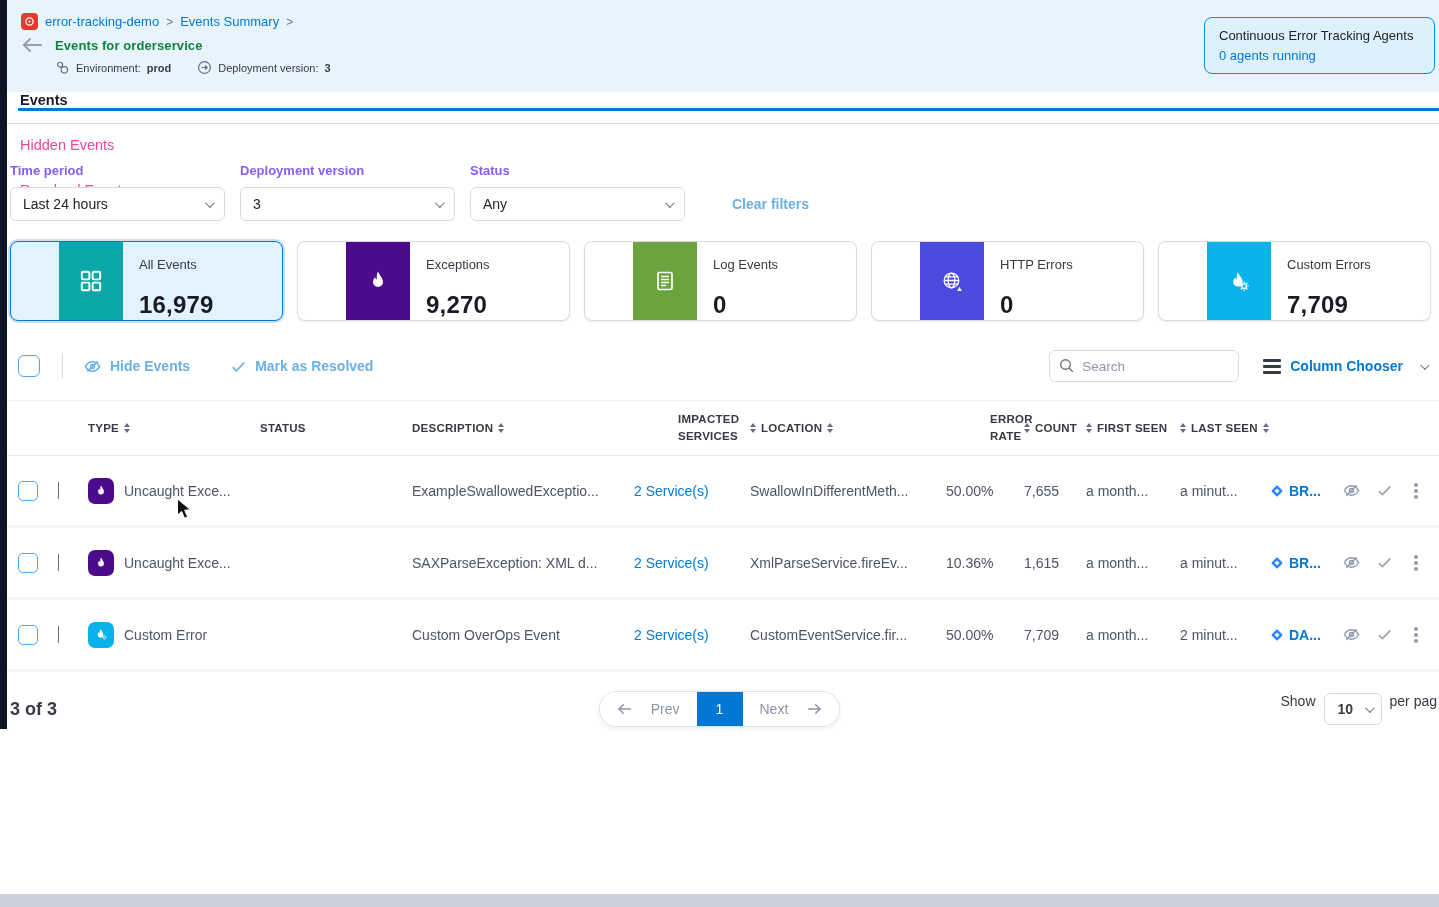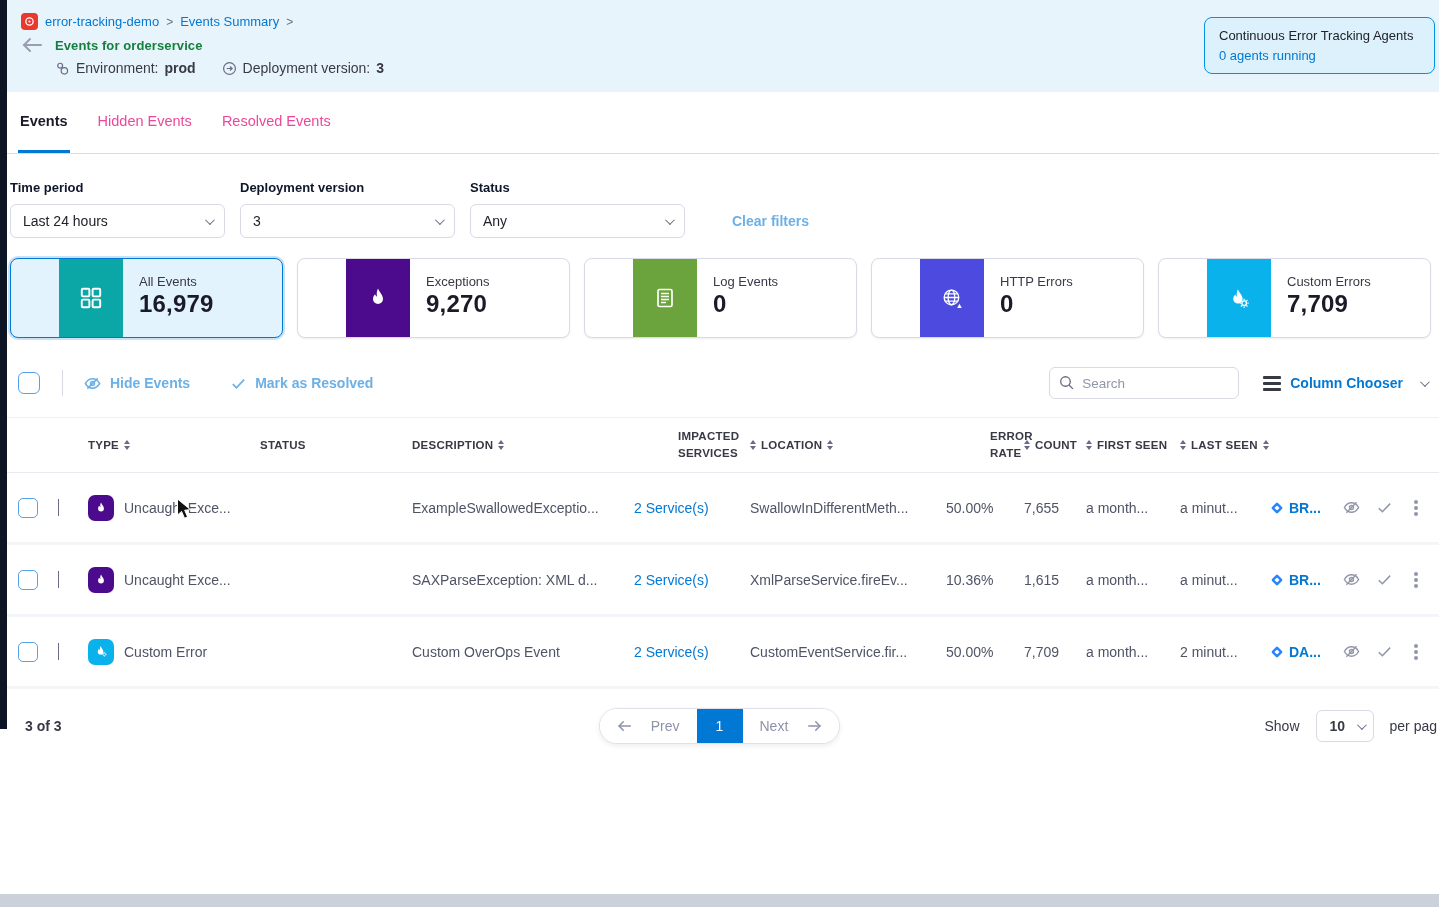--- a/index.html
+++ b/index.html
@@ -13,48 +13,48 @@
   .bottom-strip { position:absolute; left:0; bottom:0; width:100%; height:13px; background:#cbd1da; z-index:40; }
 
   
   .topbar { background:#e8f4fc; padding:13px 0 12px 21px; height:92px; position:relative; }
   .crumb-row { display:flex; align-items:center; gap:7px; font-size:13px; }
   .crumb-link { color:#0278d5; cursor:pointer; }
   .crumb-sep { color:#6b6d85; font-size:12px; }
   .app-logo { width:17px; height:17px; border-radius:4px; background:#e8392e; display:inline-flex; align-items:center; justify-content:center; }
   .title-row { display:flex; align-items:center; gap:12px; margin-top:7px; }
   .page-title { font-size:13px; font-weight:700; color:#15803d; letter-spacing:.1px; }
-  .meta-row { display:flex; align-items:center; gap:26px; margin-top:7px; margin-left:34px; font-size:14px; color:#383946; }
+  .meta-row { display:flex; align-items:center; gap:26px; margin-top:7px; margin-left:34px; font-size:11px; color:#383946; }
   .meta-item { display:flex; align-items:center; gap:6px; }
   .meta-item b { font-weight:700; }
   .agents-box { position:absolute; right:4px; top:17px; width:231px; background:#dcf1fc; border:1px solid #0292e3; border-radius:8px; padding:10px 14px; }
   .agents-title { font-size:13px; color:#22222a; }
   .agents-status { font-size:13px; color:#0278d5; margin-top:5px; cursor:pointer; }
 
   
-  .tabbar { display:flex; gap:26px; padding:0 0 0 18px; border-bottom:1px solid #d9dae5; background:#fff; height:62px; align-items:stretch; }
+  .tabbar { display:flex; gap:26px; padding:0 0 0 18px; border-bottom:1px solid #d9dae5; background:#fff; height:32px; align-items:stretch;flex-direction:column; }
   .tab { display:flex; align-items:center; font-size:14.5px; color:#ec4899; cursor:pointer; border-bottom:3px solid transparent; padding:0 2px; }
   .tab.active { font-weight:700; color:#1b1b28; border-bottom-color:#0278d5; }
 
   
   .filters { display:flex; align-items:flex-end; padding:26px 0 0 10px; }
   .fgroup { width:215px; margin-right:15px; }
-  .flabel { font-size:13px; font-weight:600; color:#0f172a; margin-bottom:9px; }
+  .flabel { font-size:13px; font-weight:600; color:#8b5cf6; margin-bottom:9px;margin-top:13px; }
   .select { height:34px; border:1px solid #d9dae5; border-radius:6px; background:#fff; display:flex; align-items:center; justify-content:space-between; padding:0 12px; font-size:14px; color:#22222a; cursor:pointer; }
   .chev { width:7px; height:7px; border-right:1.6px solid #6b6d85; border-bottom:1.6px solid #6b6d85; transform:rotate(45deg) translateY(-2px); }
   .clear-filters { font-size:14px; font-weight:700; color:#6cb0e6; margin:0 0 9px 32px; cursor:pointer; }
 
   
   .cards { display:flex; gap:14px; padding:20px 8px 0 10px; }
   .card { flex:1; height:80px; background:#fff; border:1px solid #d9dae5; border-radius:8px; display:flex; overflow:hidden; box-shadow:0 1px 2px rgba(96,97,112,.10); cursor:pointer;padding-left:48px; }
   .card.selected { background:#e3f3fd; border:1px solid #0278d5; box-shadow:0 0 0 2px rgba(2,120,213,.22); }
   .card-icon { width:64px; flex:0 0 64px; display:flex; align-items:center; justify-content:center; }
   .card-body { padding:15px 0 0 16px; }
   .card-label { font-size:13px; color:#383946; }
-  .card-value { font-size:24px; font-weight:700; color:#1b1b28; margin-top:1px; letter-spacing:.2px; }
+  .card-value { font-size:24px; font-weight:700; color:#1b1b28; margin-top:19px; letter-spacing:.2px; }
 
   
   .toolbar { display:flex; align-items:center; padding:0 12px 0 18px; margin-top:27px; height:36px; }
   .cbox { width:22px; height:22px; border:1.6px solid #56a2e4; border-radius:6px; background:#fff; cursor:pointer; }
   .tb-divider { width:1px; height:26px; background:#d9dae5; margin:0 20px 0 22px; }
   .tb-btn { display:flex; align-items:center; gap:8px; font-size:14px; font-weight:700; color:#6cb0e6; cursor:pointer; margin-right:40px; }
   .spacer { flex:1; }
   .search-wrap { position:relative; width:190px; }
   .search-wrap input { width:190px; height:32px; border:1px solid #d9dae5; border-radius:6px; padding:0 10px 0 32px; font-size:13.5px; color:#22222a; outline:none; font-family:"Liberation Sans",sans-serif; }
   .search-wrap input::placeholder { color:#9195a8; }
@@ -85,25 +85,25 @@
   .exp { width:8px; height:8px; border-right:1.8px solid #6b6d85; border-top:1.8px solid #6b6d85; transform:rotate(45deg); cursor:pointer; margin-left:4px; }
   .type-cell { display:flex; align-items:center; gap:10px; }
   .type-ic { width:26px; height:26px; border-radius:7px; display:flex; align-items:center; justify-content:center; flex:0 0 26px; }
   .svc-link { color:#0278d5; font-weight:500; cursor:pointer; }
   .ticket { display:flex; align-items:center; gap:5px; font-weight:700; color:#0278d5; cursor:pointer; }
   .act-ic { color:#9297ab; cursor:pointer; display:inline-flex; }
   .kebab { width:4px; height:4px; border-radius:50%; background:#9297ab; box-shadow:0 -6px 0 #9297ab, 0 6px 0 #9297ab; margin-left:6px; cursor:pointer; }
 
   
   .pagination { position:relative; margin-top:17px; height:40px; display:flex; align-items:center; justify-content:center; }
-  .pg-summary { position:absolute; left:25px; font-size:14px; font-weight:700; color:#383946; }
+  .pg-summary { position:absolute; left:10px; font-size:18px; font-weight:700; color:#383946; }
   .pill { display:flex; align-items:stretch; height:36px; background:#fff; border:1px solid #dfe1ea; border-radius:20px; overflow:hidden; box-shadow:0 2px 5px rgba(40,41,61,.08); }
   .pg-btn { display:flex; align-items:center; gap:19px; padding:0 17px; font-size:14px; color:#8f93a8; cursor:pointer; background:#fff; }
   .pg-page { width:46px; display:flex; align-items:center; justify-content:center; background:#0278d5; color:#fff; font-size:14px; cursor:pointer; }
-  .pg-right { position:absolute; right:2px; display:flex; align-items:center; gap:16px; font-size:14px; color:#383946; }
+  .pg-right { position:absolute; right:2px; display:flex; gap:8px; font-size:14px; color:#383946; }
   .pg-select { width:58px; height:32px; border:1px solid #d9dae5; border-radius:6px; background:#fff; display:flex; align-items:center; justify-content:space-between; padding:0 9px 0 13px; font-size:14px; font-weight:600; cursor:pointer; }
 
   .cursor { position:absolute; left:176px; top:498px; z-index:60; pointer-events:none; }
 </style>
 </head>
 <body>
 
 <div class="left-strip"></div>
 
 <header class="topbar">

